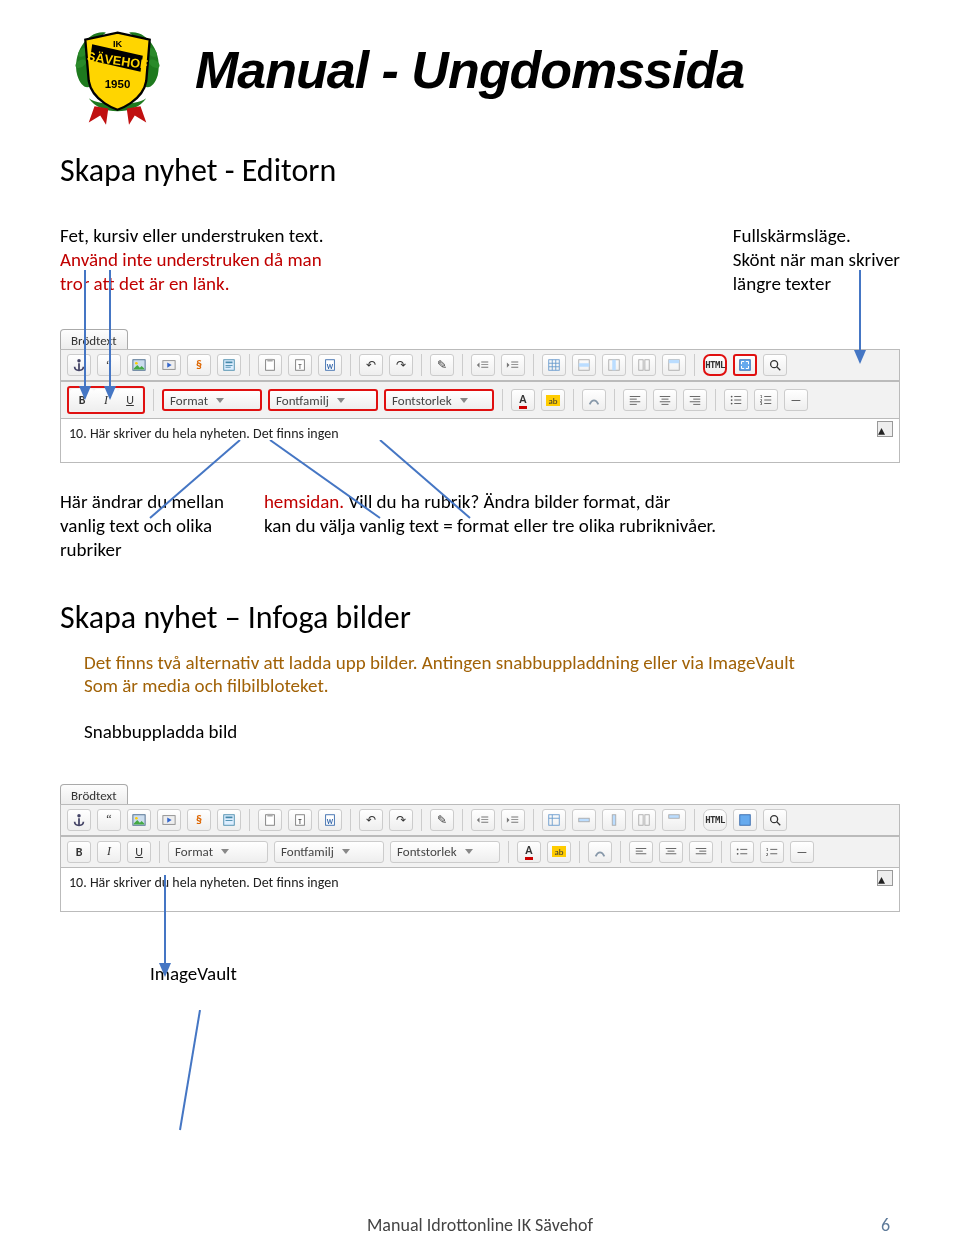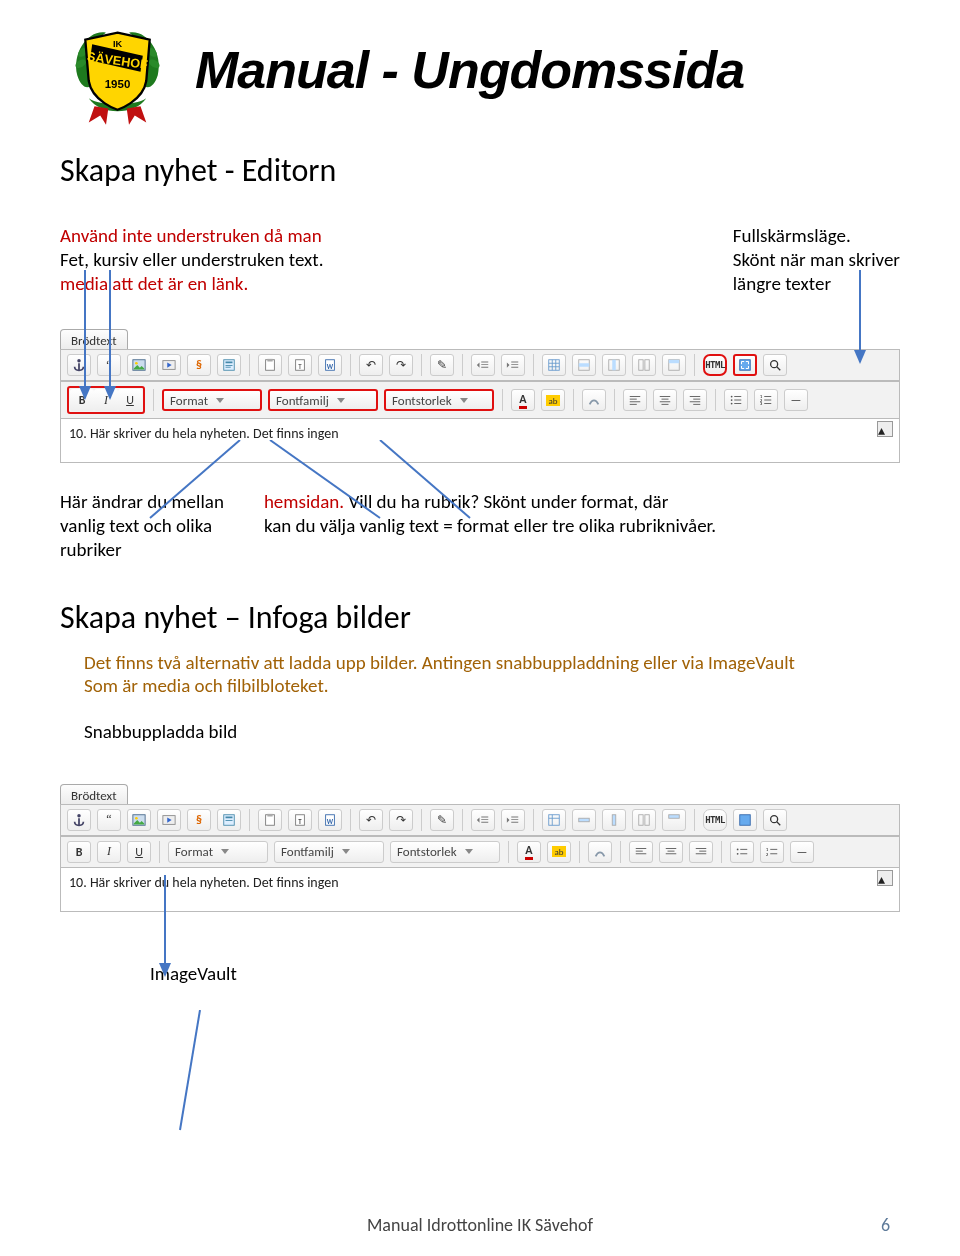--- a/index.html
+++ b/index.html
@@ -170,23 +170,23 @@
         <path d="M70,82 L75,96 L65,90 L60,98 L58,84 Z" fill="#c01010"></path>
       </svg>
     </div>
     <div class="title">Manual - Ungdomssida</div>
   </div>
 
   <div class="h2">Skapa nyhet - Editorn</div>
 
   <div class="annot-row">
     <div class="annot-left">
+      <div class="p">Fet, kursiv eller understruken text.</div>
       <div class="p red">Använd inte understruken då man</div>
-      <div class="p">Fet, kursiv eller understruken text.</div>
-      <div class="p red">media att det är en länk.</div>
+      <div class="p red">tror att det är en länk.</div>
     </div>
     <div class="annot-right">
       <div class="p">Fullskärmsläge.</div>
       <div class="p">Skönt när man skriver</div>
       <div class="p">längre texter</div>
     </div>
   </div>
 
   <div class="editor">
     <span class="tab">Brödtext</span>
@@ -369,21 +369,21 @@
     </div>
   </div>
 
   <div class="mid-annot">
     <div class="col1">
       <div class="p">Här ändrar du mellan</div>
       <div class="p">vanlig text och olika</div>
       <div class="p">rubriker</div>
     </div>
     <div class="col2">
-      <div class="p"><span class="red">hemsidan.</span><span> Vill du ha rubrik? Skönt under format, där</span></div>
+      <div class="p"><span class="red">hemsidan.</span><span> Vill du ha rubrik? Ändra bilder format, där</span></div>
       <div class="p">kan du välja vanlig text = format eller tre olika rubriknivåer.</div>
     </div>
   </div>
 
   <div class="h2" style="margin-top:36px;">Skapa nyhet – Infoga bilder</div>
   <div style="height:14px;"></div>
   <div class="p blue" style="margin-left:24px;">Det finns två alternativ att ladda upp bilder. Antingen snabbuppladdning eller via ImageVault</div>
   <div class="p blue" style="margin-left:24px;">Som är media och filbilbloteket.</div>
   <div style="height:22px;"></div>
   <div class="p" style="margin-left:24px;">Snabbuppladda bild</div>

